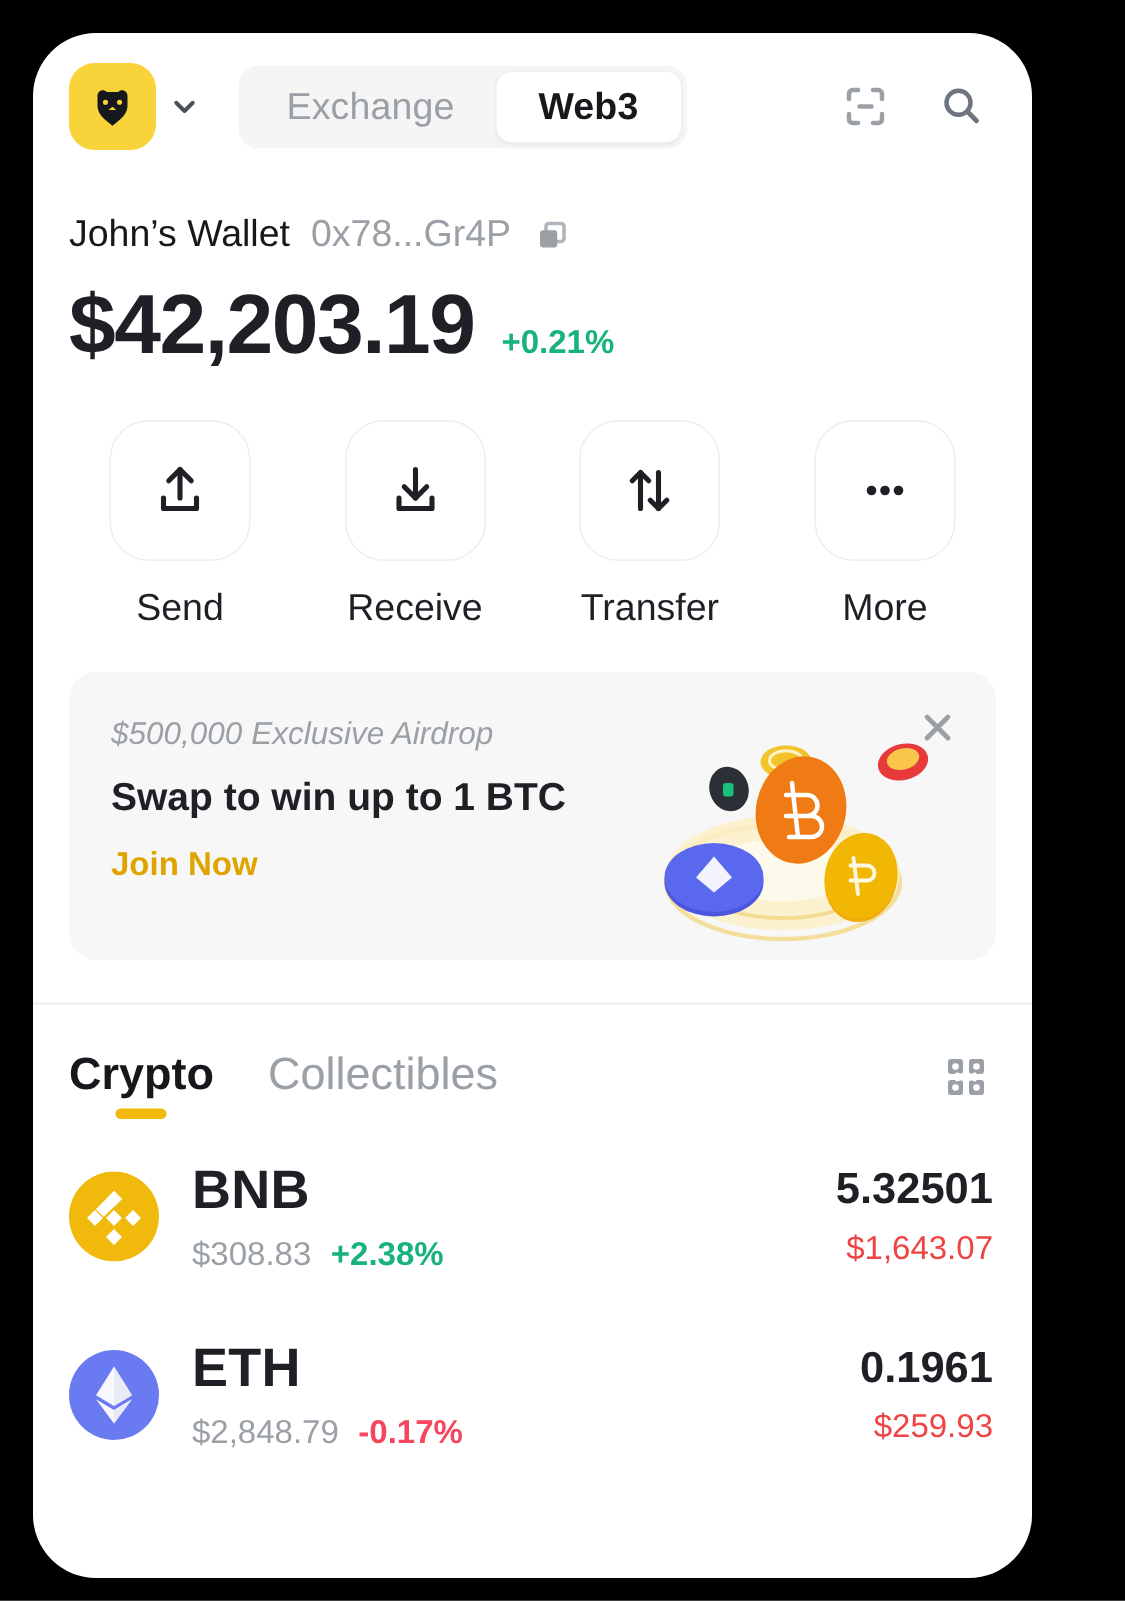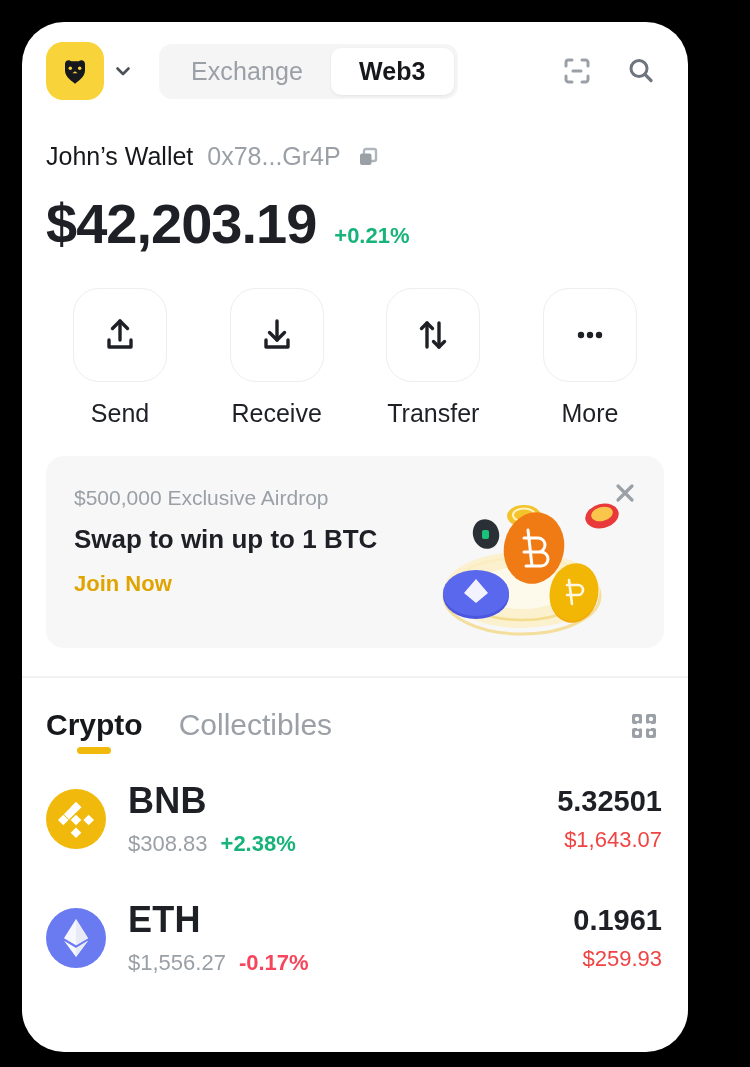--- a/index.html
+++ b/index.html
@@ -63,21 +63,21 @@
   }
   .hicon { width: 34px; height: 34px; display: flex; align-items: center; justify-content: center; }
 
   
   .wallet-block { padding: 22px 24px 0 24px; }
   .wallet-line { display: flex; align-items: center; gap: 14px; }
   .wallet-name { font-size: 25px; font-weight: 400; color: #16181C; }
   .wallet-addr { font-size: 25px; color: #9AA0A6; }
   .copy-btn { width: 26px; height: 26px; display: flex; align-items: center; justify-content: center; }
 
-  .balance-line { display: flex; align-items: baseline; gap: 18px; margin-top: 20px; }
+  .balance-line { display: flex; align-items: baseline; gap: 18px; margin-top: 12px; }
   .balance { font-size: 56px; font-weight: 700; color: #1E2026; letter-spacing: -1px; }
   .balance-change { font-size: 22px; font-weight: 600; color: #18B37A; }
 
   
   .actions {
     display: flex; justify-content: space-between;
     padding: 32px 50px 0 50px;
   }
   .action { display: flex; flex-direction: column; align-items: center; width: 96px; }
   .action-circle {
@@ -92,21 +92,21 @@
   
   .banner-wrap { padding: 28px 24px 0 24px; }
   .banner {
     position: relative;
     background: #F7F7F8;
     border-radius: 18px;
     height: 192px;
     padding: 30px 28px;
     overflow: hidden;
   }
-  .banner-kicker { font-size: 21px; color: #9AA0A6; }
+  .banner-kicker { font-size: 21px; color: #9AA0A6; font-style: italic; }
   .banner-title { font-size: 26px; font-weight: 700; color: #1E2026; margin-top: 14px; }
   .banner-cta { font-size: 22px; font-weight: 600; color: #E0A400; margin-top: 16px; }
   .banner-close {
     position: absolute; top: 22px; right: 24px;
     width: 30px; height: 30px;
     display: flex; align-items: center; justify-content: center;
   }
   .banner-art { position: absolute; right: 40px; bottom: 2px; width: 210px; height: 170px; }
 
   
@@ -352,21 +352,21 @@
           <circle cx="30" cy="30" r="30" fill="#6A7AF0"></circle>
           <path d="M30 11l12 19.2-12 7.1-12-7.1z" fill="#FFFFFF" opacity=".95"></path>
           <path d="M30 11v26.3l12-7.1z" fill="#E8EAF6"></path>
           <path d="M30 40l12-7.2L30 49 18 32.8z" fill="#FFFFFF" opacity=".95"></path>
           <path d="M30 40v9l12-16.2z" fill="#E8EAF6"></path>
         </svg>
       </div>
       <div class="token-mid">
         <div class="token-symbol">ETH</div>
         <div class="token-sub">
-          <span class="token-price">$1,556.27</span>
+          <span class="token-price">$2,848.79</span>
           <span class="token-change down">-0.17%</span>
         </div>
       </div>
       <div class="token-right">
         <div class="token-amount">0.1961</div>
         <div class="token-value">$259.93</div>
       </div>
     </div>
 
   </div>

